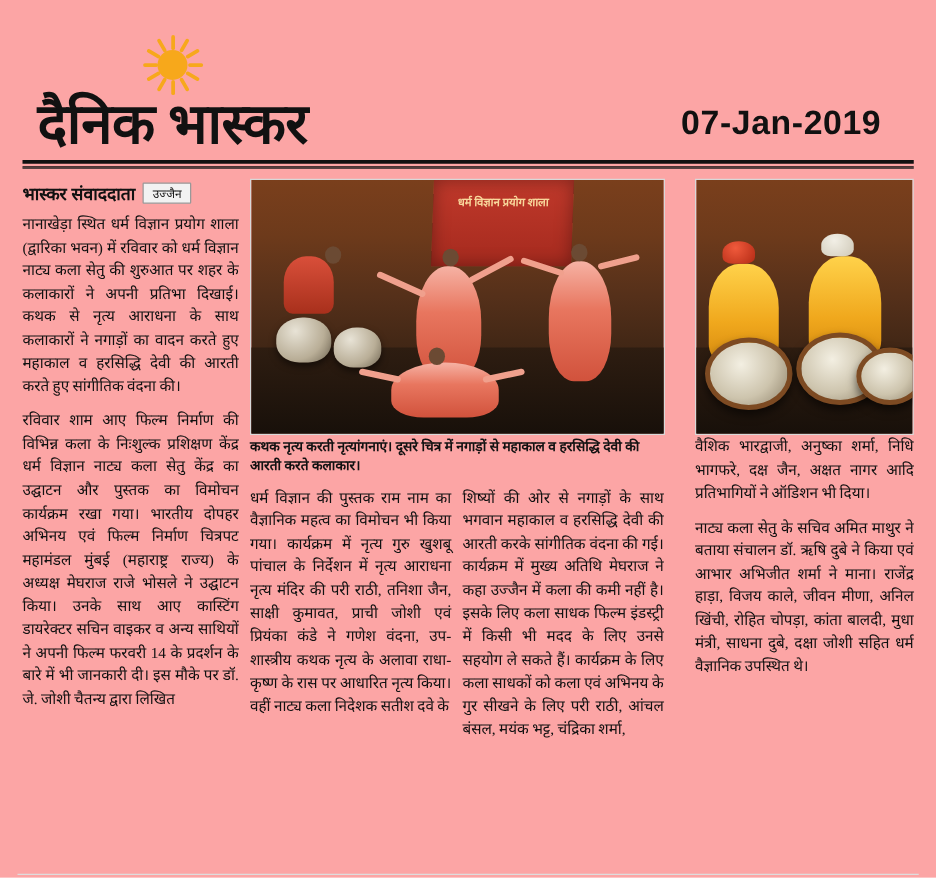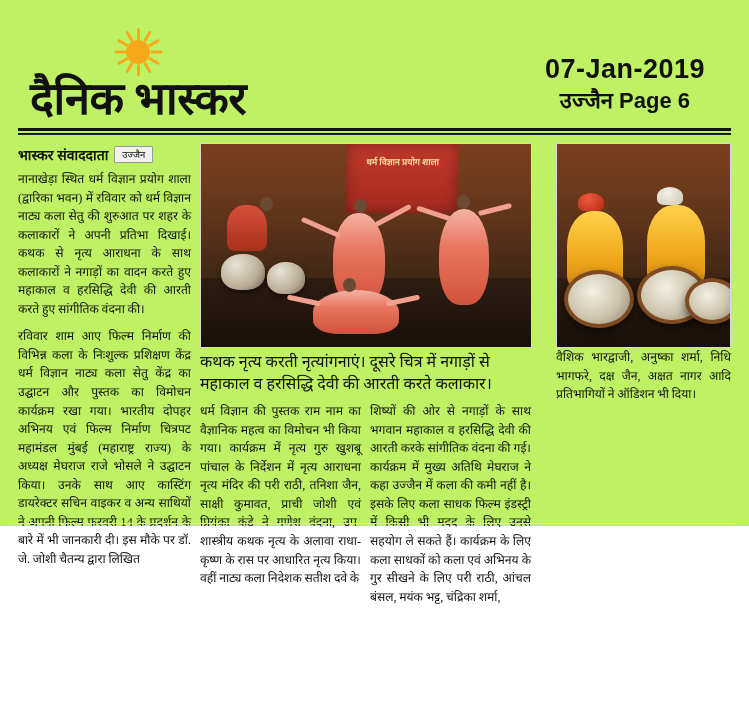--- a/index.html
+++ b/index.html
@@ -8,22 +8,22 @@
     width: 749px;
     height: 702px;
     background: #ffffff;
     font-family: "Liberation Sans", sans-serif;
     color: #111;
     overflow: hidden;
   }
   .page {
     position: relative;
     width: 749px;
-    height: 526px;
-    background: #bef264;
+    height: 702px;
+    background: #fca5a5;
     padding: 0 14px;
   }
 
   
   .masthead {
     display: flex;
     align-items: flex-end;
     justify-content: space-between;
     height: 128px;
     padding: 10px 6px 6px 6px;
@@ -157,22 +157,22 @@
   .photo {
     position: relative;
     overflow: hidden;
     border: 1px solid #d8d8d8;
   }
   .photo-main { width: 332px; height: 205px; }
   .photo-side { width: 175px; height: 205px; }
 
   .caption {
     font-family: "Liberation Serif", serif;
-    font-size: 16px;
-    font-weight: normal;
+    font-size: 11px;
+    font-weight: bold;
     line-height: 1.35;
     color: #111;
     margin: 3px 0 8px 0;
   }
   .mid-cols {
     display: flex;
     gap: 9px;
   }
   .mid-col { width: 161px; }
 
@@ -271,21 +271,20 @@
           <div class="sun-ray" style="transform: rotate(210deg);"></div>
           <div class="sun-ray" style="transform: rotate(240deg);"></div>
           <div class="sun-ray" style="transform: rotate(270deg);"></div>
           <div class="sun-ray" style="transform: rotate(300deg);"></div>
           <div class="sun-ray" style="transform: rotate(330deg);"></div>
         </div>
       <div class="brand-title">दैनिक भास्कर</div>
     </div>
     <div class="date-block">
       <div class="date-line">07-Jan-2019</div>
-      <div class="edition-line">उज्जैन Page 6</div>
     </div>
   </div>
 
   <div class="rule-thick"></div>
   <div class="rule-thin"></div>
 
 
   <div class="rule-head"></div>
 
   <div class="content">
@@ -349,18 +348,19 @@
         <div class="turban" style="left:12%; top:24%;"></div>
         <div class="musician" style="left:52%; top:30%; width:58px; height:82px;"></div>
         <div class="turban turban-white" style="left:58%; top:21%;"></div>
 
         <div class="bigdrum" style="left:4%; top:62%;"></div>
         <div class="bigdrum" style="left:46%; top:60%;"></div>
         <div class="bigdrum" style="left:74%; top:66%; width:54px; height:46px;"></div>
       </div>
 
       <p class="body">वैशिक भारद्वाजी, अनुष्का शर्मा, निधि भागफरे, दक्ष जैन, अक्षत नागर आदि प्रतिभागियों ने ऑडिशन भी दिया।</p>
+      <p class="body">नाट्य कला सेतु के सचिव अमित माथुर ने बताया संचालन डॉ. ऋषि दुबे ने किया एवं आभार अभिजीत शर्मा ने माना। राजेंद्र हाड़ा, विजय काले, जीवन मीणा, अनिल खिंची, रोहित चोपड़ा, कांता बालदी, मुधा मंत्री, साधना दुबे, दक्षा जोशी सहित धर्म वैज्ञानिक उपस्थित थे।</p>
     </div>
 
   </div>
 
   <div class="bottom-rule"></div>
 </div>
 
 </body></html>

